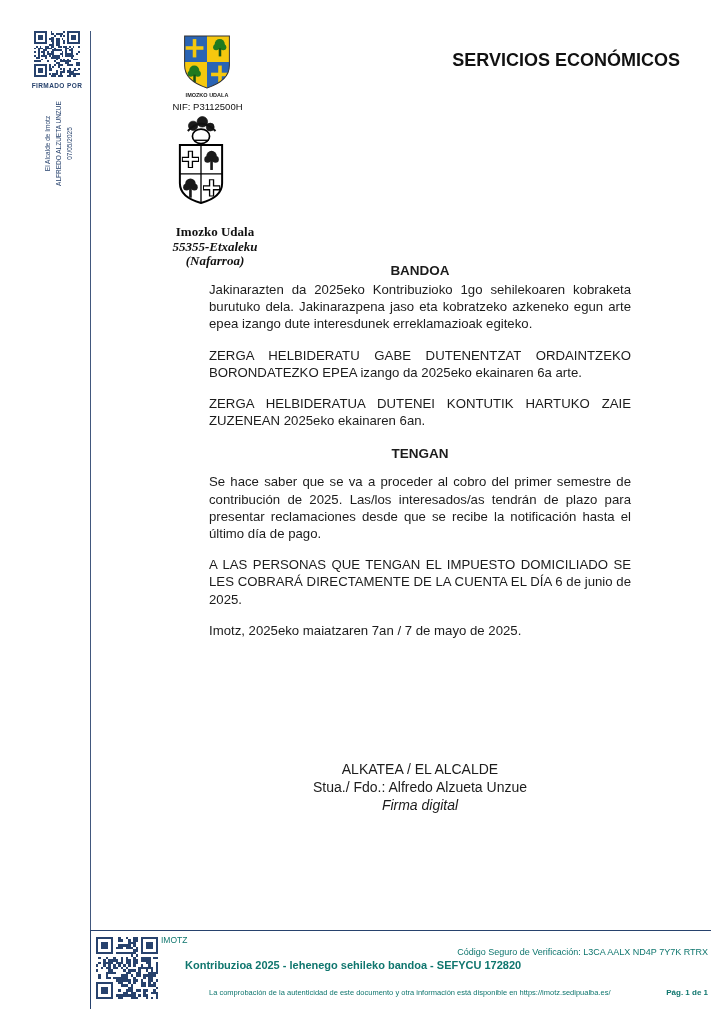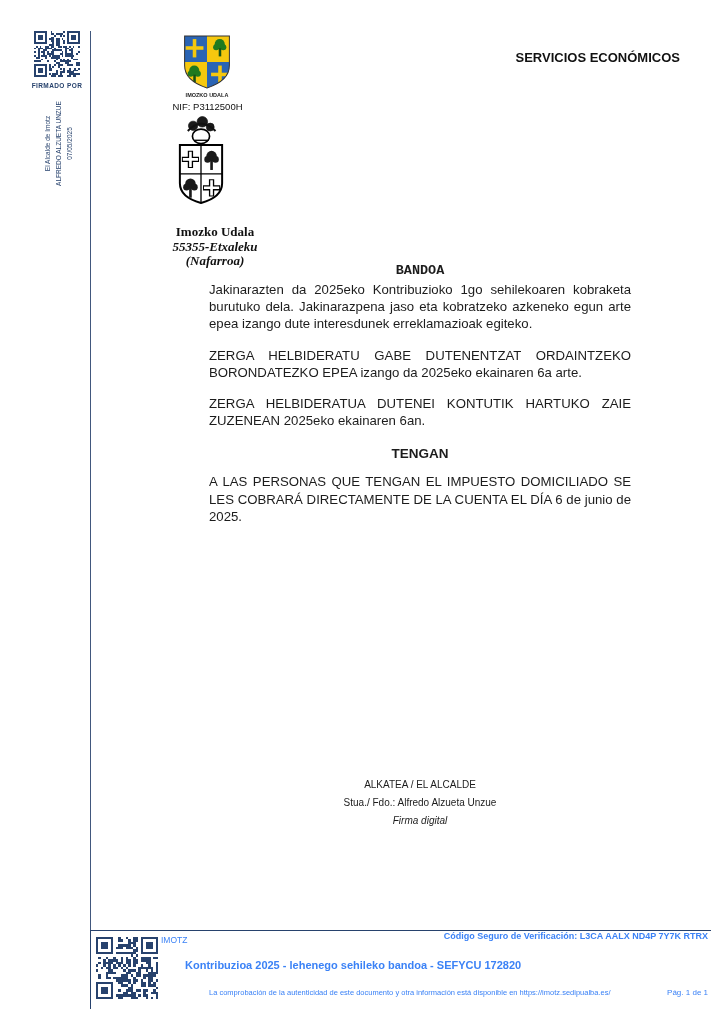--- a/index.html
+++ b/index.html
@@ -14,47 +14,47 @@
               transform:rotate(-90deg);transform-origin:50% 50%;
               color:#27426d;font-size:6.5px;line-height:11px;text-align:center;white-space:nowrap;}
   .vrule{position:absolute;left:90px;top:31px;width:1px;height:899px;background:#41577d;}
 
   
   .color-shield{position:absolute;left:181px;top:34px;width:52px;height:56px;}
   .logo-caption{position:absolute;left:168px;top:92px;width:78px;text-align:center;
                 font-size:5.5px;font-weight:bold;color:#222;}
   .nif{position:absolute;left:160px;top:101px;width:95px;text-align:center;font-size:9.5px;color:#111;}
   .servicios{position:absolute;left:420px;top:50px;width:260px;text-align:right;
-             font-size:13px;font-weight:bold;color:#111;}
+             font-size:18px;font-weight:bold;color:#111;}
 
   .bw-crest{position:absolute;left:168px;top:112px;width:66px;height:112px;}
   .address{position:absolute;left:152px;top:225px;width:126px;text-align:center;
            font-family:"Liberation Serif", serif;font-weight:bold;font-size:13px;line-height:14.5px;color:#111;}
   .address .it{font-style:italic;}
 
   
   .main{position:absolute;left:209px;top:263px;width:422px;}
-  .h-band{text-align:center;font-weight:bold;font-size:13.5px;margin:0 0 3px 0;font-family:Liberation Mono, monospace;}
+  .h-band{text-align:center;font-weight:bold;font-size:13.5px;margin:0 0 3px 0;}
   .h-band2{text-align:center;font-weight:bold;font-size:13.5px;margin:17px 0 12px 0;}
   .main p{margin:0 0 14px 0;font-size:13.2px;line-height:17.2px;text-align:justify;}
   .main p.noj{text-align:left;}
   .b{font-weight:normal;}
-  .signature{position:absolute;left:209px;top:776px;width:422px;text-align:center;
-             font-size:10px;line-height:18px;}
+  .signature{position:absolute;left:209px;top:760px;width:422px;text-align:center;
+             font-size:14px;line-height:18px;}
   .signature .it{font-style:italic;}
 
   
   .footer{position:absolute;left:90px;top:930px;width:620px;height:78px;
-          border-top:1.5px solid #27426d;border-left:1.5px solid #27426d;color:#3b82f6;}
+          border-top:1.5px solid #27426d;border-left:1.5px solid #27426d;color:#0f766e;}
   .f-qr{position:absolute;left:5px;top:6px;width:62px;height:62px;}
   .f-org{position:absolute;left:70px;top:4px;font-size:8.5px;}
-  .f-csv{position:absolute;right:3px;top:0;font-size:9px;font-weight:bold;text-align:center;}
+  .f-csv{position:absolute;right:3px;top:16px;font-size:9px;font-weight:normal;text-align:center;}
   .f-title{position:absolute;left:70px;top:28px;font-size:11px;font-weight:bold;padding-left:24px;}
   .f-fine{position:absolute;left:70px;top:57px;font-size:7.5px;padding-left:48px;}
-  .f-page{position:absolute;right:3px;top:57px;font-size:8px;}
+  .f-page{position:absolute;right:3px;top:57px;font-size:8px;font-weight:bold;}
 </style>
 </head>
 <body>
 
 <div class="page">
 
   <svg class="side-qr qr" viewBox="0 0 25 25" shape-rendering="crispEdges">
       <rect x="9" y="0" width="1" height="1" fill="#27426d"></rect>
       <rect x="16" y="0" width="1" height="1" fill="#27426d"></rect>
       <rect x="9" y="1" width="1" height="1" fill="#27426d"></rect>
@@ -354,21 +354,23 @@
     <div class="it">55355-Etxaleku</div>
     <div class="it">(Nafarroa)</div>
   </div>
 
   <div class="main">
     <div class="h-band">BANDOA</div>
     <p>Jakinarazten da 2025eko Kontribuzioko 1go sehilekoaren kobraketa burutuko dela. Jakinarazpena jaso eta kobratzeko azkeneko egun arte epea izango dute interesdunek erreklamazioak egiteko.</p>
     <p><span>ZERGA HELBIDERATU GABE DUTENENTZAT ORDAINTZEKO BORONDATEZKO EPEA izango da</span> <span class="b">2025eko ekainaren 6a arte.</span></p>
     <p><span>ZERGA HELBIDERATUA DUTENEI KONTUTIK HARTUKO ZAIE ZUZENEAN</span> <span class="b">2025eko ekainaren 6an.</span></p>
     <div class="h-band2">TENGAN</div>
+    <p>Se hace saber que se va a proceder al cobro del primer semestre de contribución de 2025. Las/los interesados/as tendrán de plazo para presentar reclamaciones desde que se recibe la notificación hasta el último día de pago.</p>
     <p><span>A LAS PERSONAS QUE TENGAN EL IMPUESTO DOMICILIADO SE LES COBRARÁ DIRECTAMENTE DE LA CUENTA EL DÍA</span> <span class="b">6 de junio de 2025</span><span>.</span></p>
+    <p class="noj">Imotz, 2025eko maiatzaren 7an / 7 de mayo de 2025.</p>
   </div>
 
   <div class="signature">
     <div>ALKATEA / EL ALCALDE</div>
     <div>Stua./ Fdo.: Alfredo Alzueta Unzue</div>
     <div class="it">Firma digital</div>
   </div>
 
   <div class="footer">
     <svg class="f-qr qr" viewBox="0 0 25 25" shape-rendering="crispEdges">

